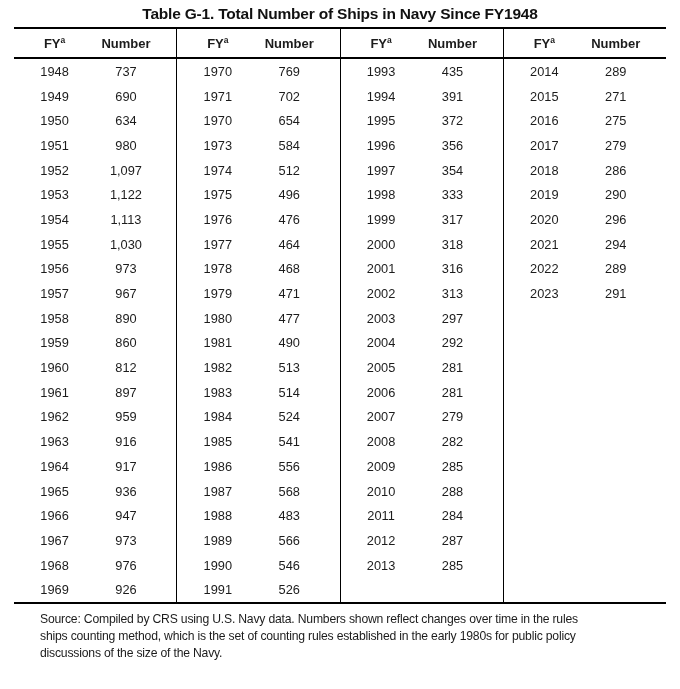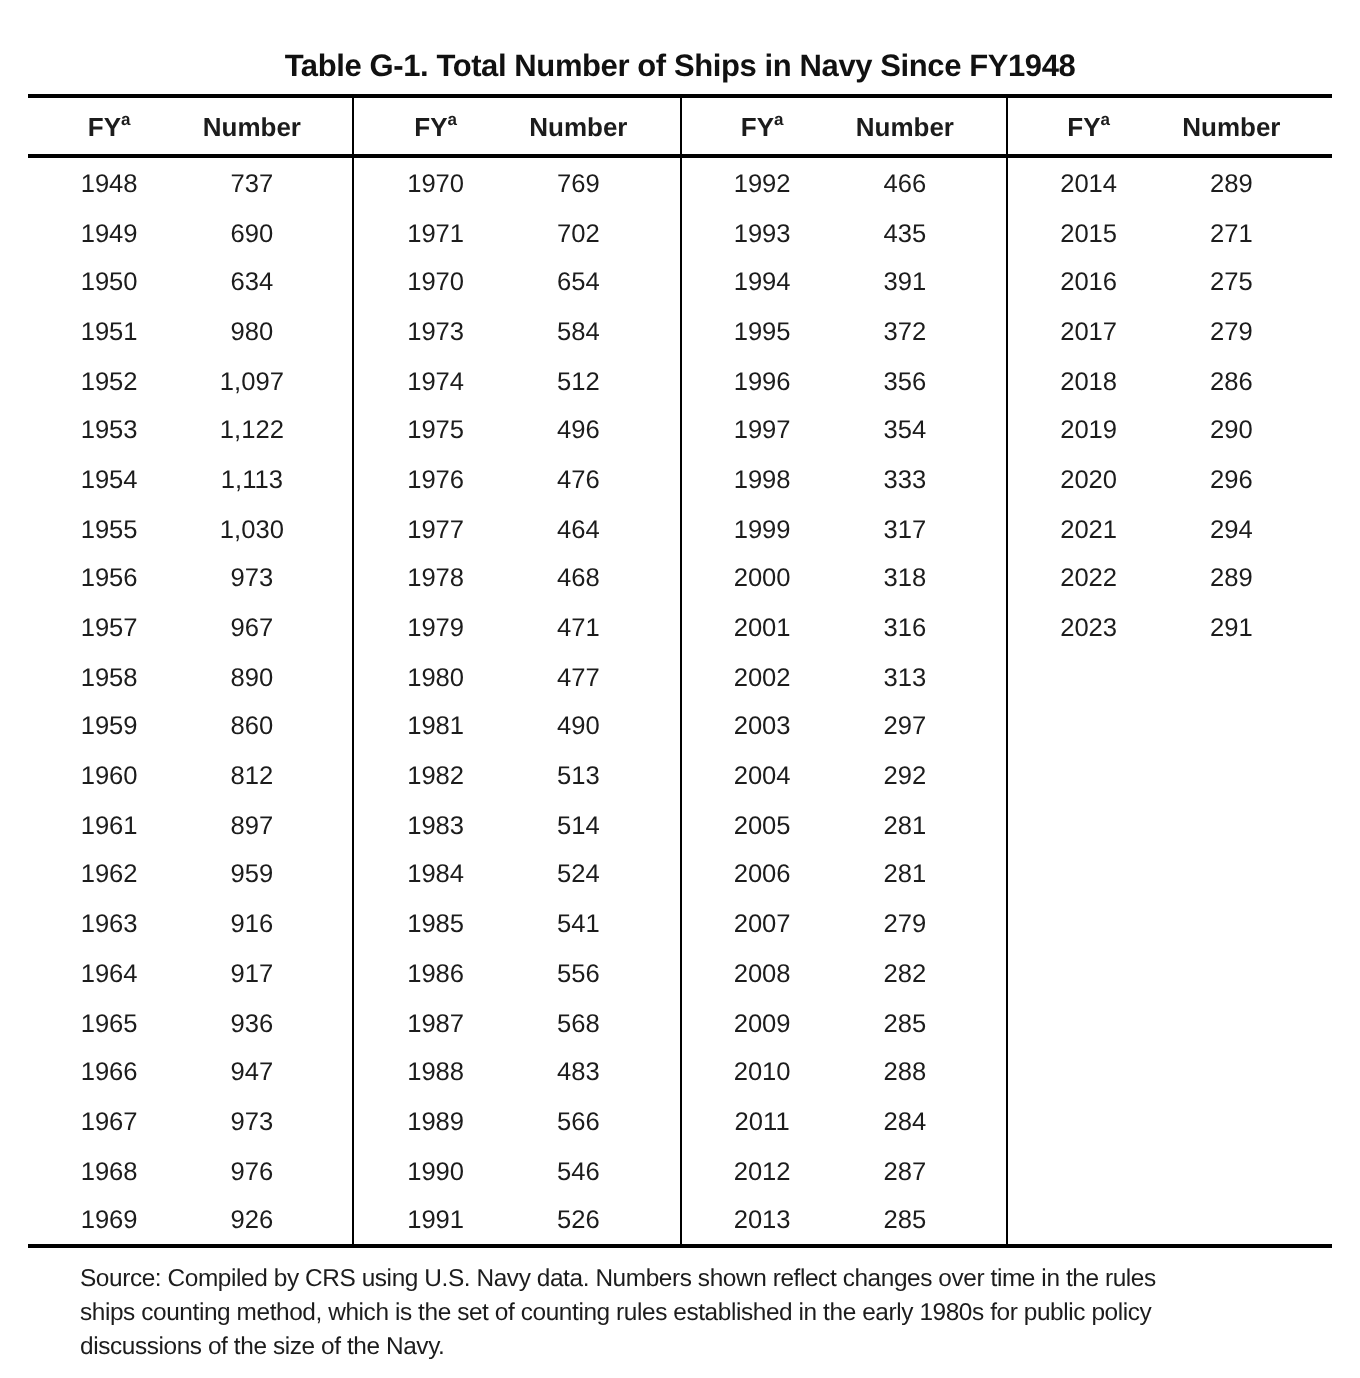--- a/index.html
+++ b/index.html
@@ -12,21 +12,21 @@
     font-family: "Liberation Sans", sans-serif;
     color: #1c1c1c;
   }
   .page { width: 680px; height: 689px; position: relative; }
 
   .title {
     text-align: center;
     font-weight: bold;
     font-size: 15.5px;
     letter-spacing: -0.2px;
-    padding-top: 24px;
+    padding-top: 4px;
     line-height: 20px;
     color: #111;
   }
 
   .table-wrap {
     margin: 3px 14px 0 14px;
     border-top: 2px solid #000;
     border-bottom: 2px solid #000;
     display: flex;
     align-items: stretch;
@@ -262,24 +262,20 @@
           <div class="cell-fy">1991</div>
           <div class="cell-num">526</div>
         </div>
       </div>
       <div class="group">
         <div class="hrow">
           <div class="cell-fy">FY<sup class="fn">a</sup></div>
           <div class="cell-num">Number</div>
         </div>
         <div class="drow">
-          <div class="cell-fy">1992</div>
-          <div class="cell-num">466</div>
-        </div>
-        <div class="drow">
           <div class="cell-fy">1993</div>
           <div class="cell-num">435</div>
         </div>
         <div class="drow">
           <div class="cell-fy">1994</div>
           <div class="cell-num">391</div>
         </div>
         <div class="drow">
           <div class="cell-fy">1995</div>
           <div class="cell-num">372</div>

